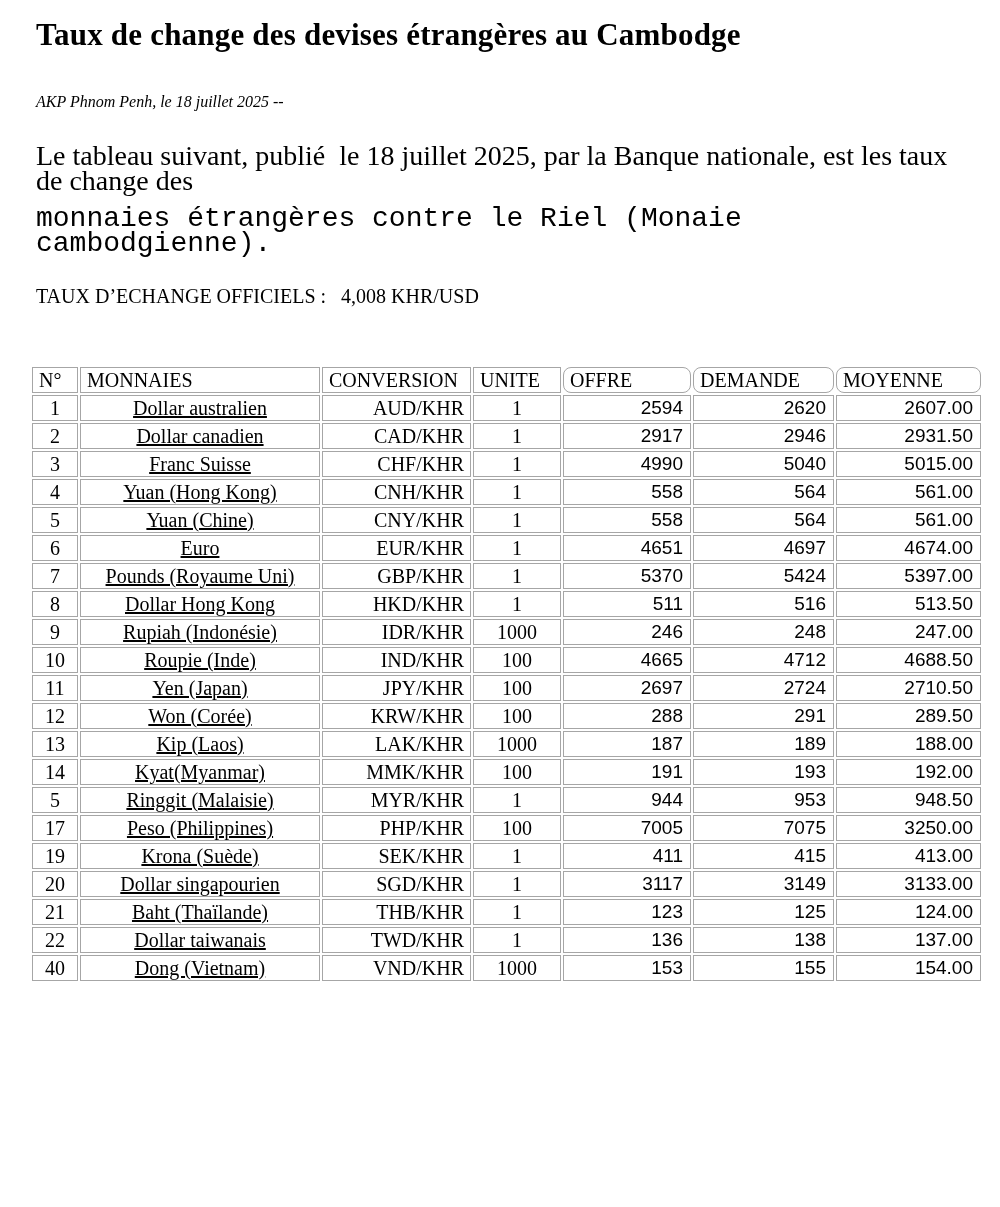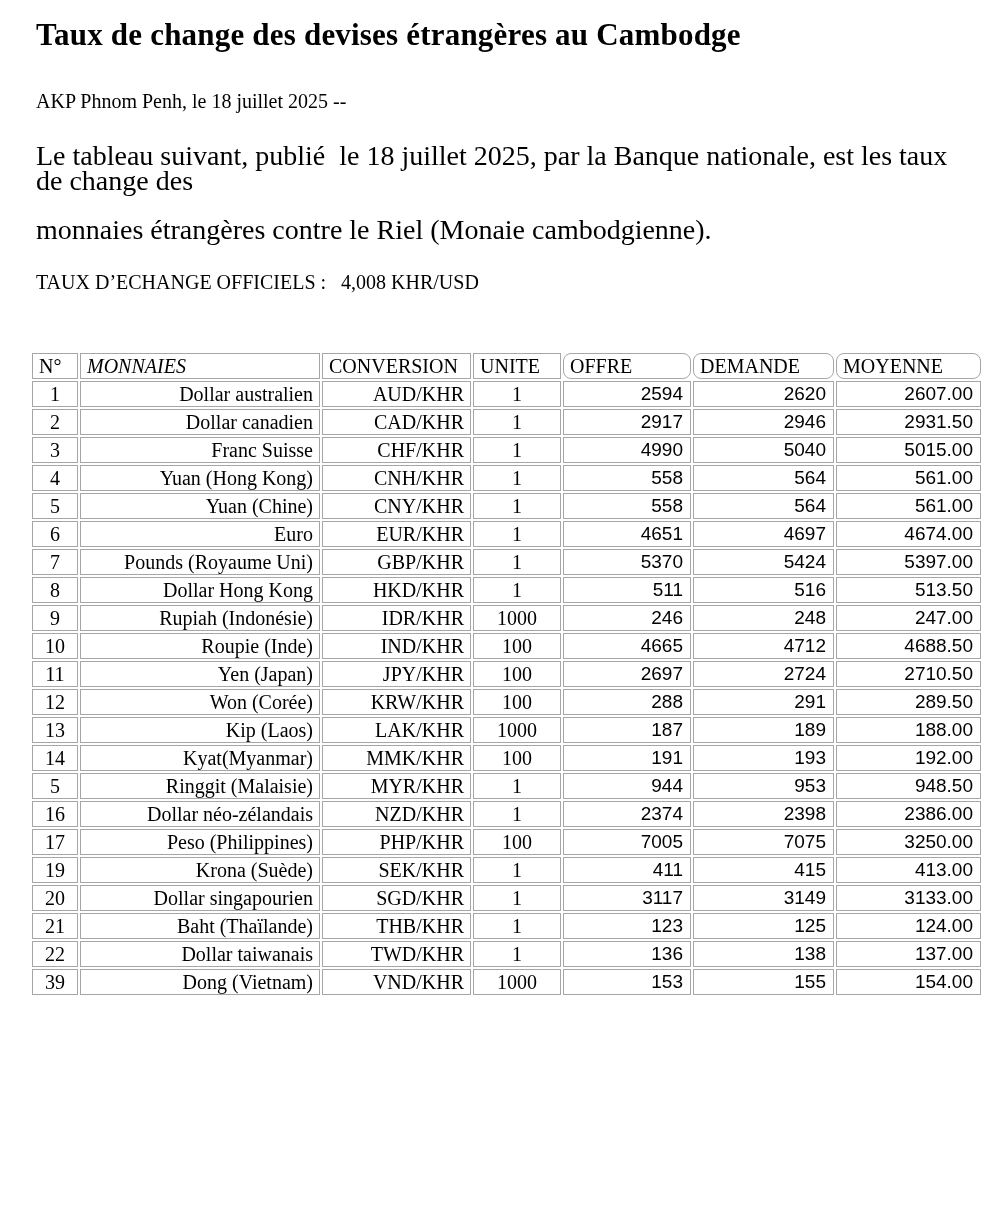--- a/index.html
+++ b/index.html
@@ -19,34 +19,36 @@
   }
   .doc-title {
     font-size: 31px;
     line-height: 36px;
     font-weight: bold;
     margin: 0;
     letter-spacing: 0.2px;
   }
   .dateline {
     margin-top: 36px;
-    font-size: 20px;
+    font-size: 16px;
     line-height: 25px;
+    font-style: italic;
   }
   .intro-para {
     margin-top: 29px;
     font-size: 28px;
   }
   .intro-line {
     display: block;
     line-height: 25px;
     white-space: pre-wrap;
   }
   .intro-line + .intro-line {
-    margin-top: 24px;
+    margin-top: 13px;
+    font-family: Liberation Mono, monospace;
   }
   .rate-line {
     margin-top: 28px;
     font-size: 20px;
     line-height: 25px;
     white-space: pre-wrap;
   }
   table.rates {
     margin-top: 56px;
     margin-left: -6px;
@@ -71,27 +73,27 @@
   
   col.c-no        { width: 46px;  }
   col.c-currency  { width: 240px; }
   col.c-conv      { width: 149px; }
   col.c-unit      { width: 88px;  }
   col.c-offer     { width: 128px; }
   col.c-demand    { width: 141px; }
   col.c-average   { width: 145px; }
   
   th.h-no       { text-align: left; padding-left: 3px; }
-  th.h-currency { text-align: left; font-style: italic; }
+  th.h-currency { text-align: left; }
   th.h-conv     { text-align: center; padding: 0 1px; }
   th.h-unit     { text-align: center; padding: 0 1px; }
   th.h-offer, th.h-demand, th.h-average { text-align: right; padding-right: 5px; border-radius: 8px; }
   
   table.rates td:nth-child(1) { text-align: center; }
-  table.rates td:nth-child(2) { text-align: right; }
+  table.rates td:nth-child(2) { text-align: center; text-decoration: underline; }
   table.rates td:nth-child(3) { text-align: right; }
   table.rates td:nth-child(4) { text-align: center; }
   table.rates td:nth-child(5),
   table.rates td:nth-child(6),
   table.rates td:nth-child(7) {
     text-align: right;
     font-family: "Liberation Sans", sans-serif;
     font-size: 19px;
     padding-right: 7px;
   }
@@ -263,29 +265,20 @@
         <tr>
           <td>5</td>
           <td>Ringgit (Malaisie)</td>
           <td>MYR/KHR</td>
           <td>1</td>
           <td>944</td>
           <td>953</td>
           <td>948.50</td>
         </tr>
         <tr>
-          <td>16</td>
-          <td>Dollar néo-zélandais</td>
-          <td>NZD/KHR</td>
-          <td>1</td>
-          <td>2374</td>
-          <td>2398</td>
-          <td>2386.00</td>
-        </tr>
-        <tr>
           <td>17</td>
           <td>Peso (Philippines)</td>
           <td>PHP/KHR</td>
           <td>100</td>
           <td>7005</td>
           <td>7075</td>
           <td>3250.00</td>
         </tr>
         <tr>
           <td>19</td>
@@ -317,21 +310,21 @@
         <tr>
           <td>22</td>
           <td>Dollar taiwanais</td>
           <td>TWD/KHR</td>
           <td>1</td>
           <td>136</td>
           <td>138</td>
           <td>137.00</td>
         </tr>
         <tr>
-          <td>39</td>
+          <td>40</td>
           <td>Dong (Vietnam)</td>
           <td>VND/KHR</td>
           <td>1000</td>
           <td>153</td>
           <td>155</td>
           <td>154.00</td>
         </tr>
       </tbody>
   </table>
 

